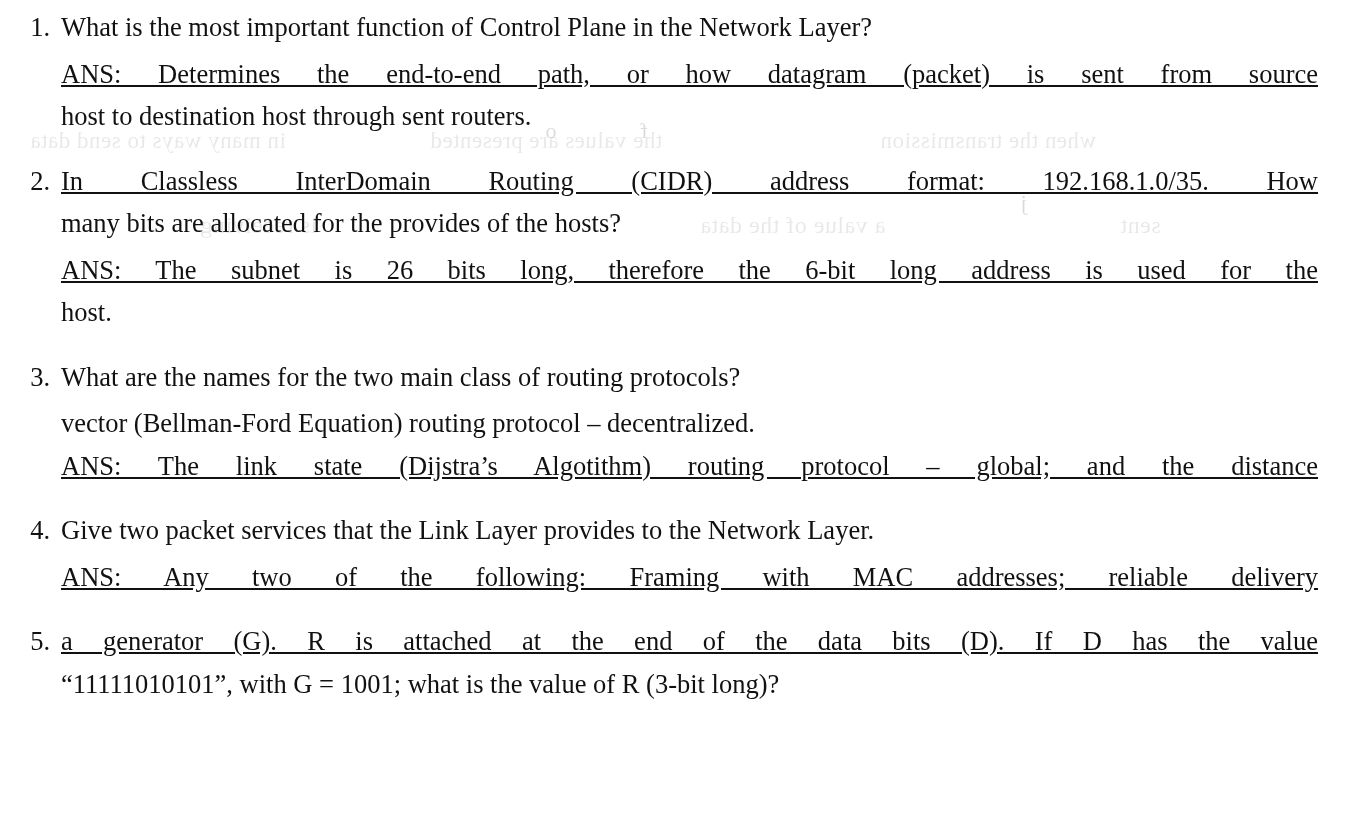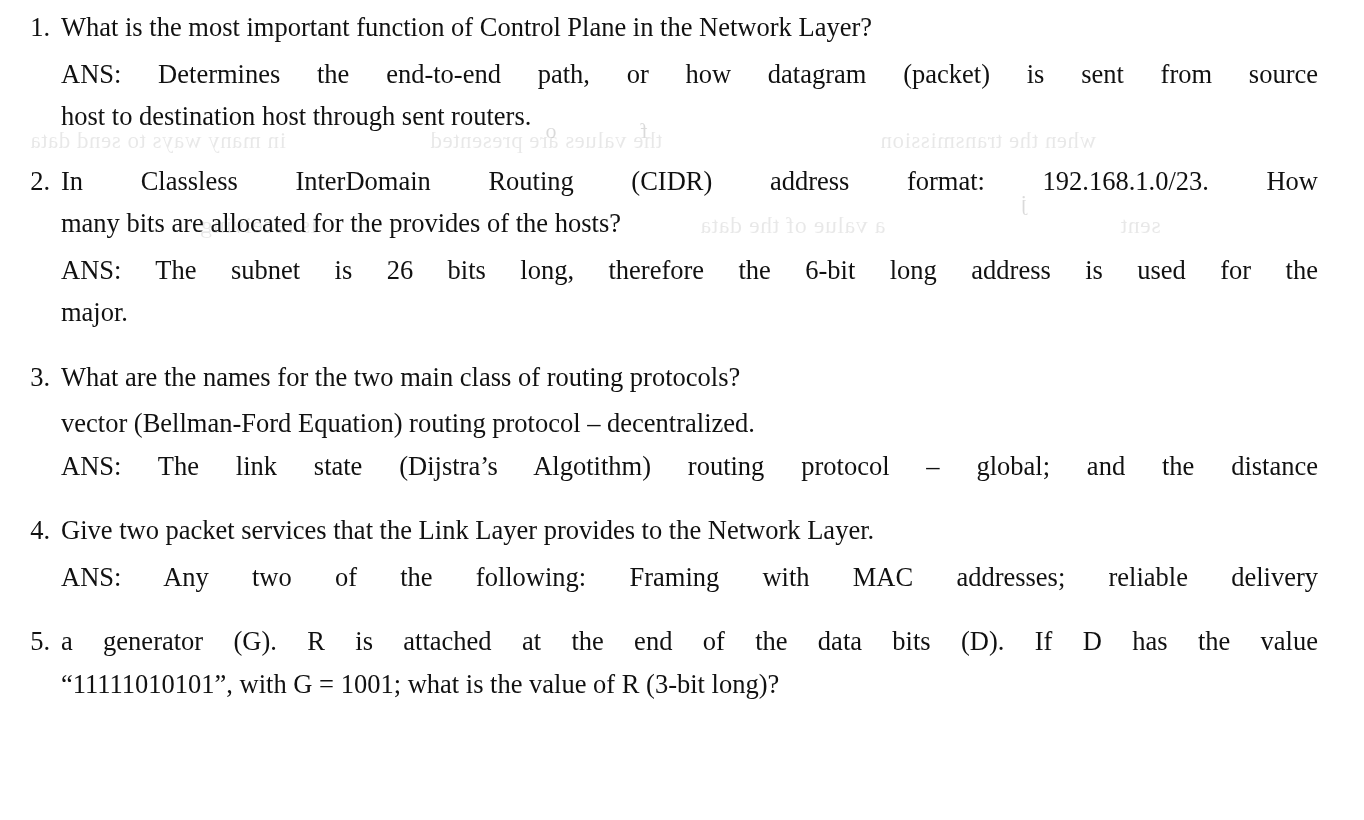--- a/index.html
+++ b/index.html
@@ -64,20 +64,21 @@
     font-size: 26.5px;
     line-height: 42.5px;
     text-align: justify;
     text-align-last: left;
     white-space: normal;
     word-spacing: normal;
   }
   .qline.just {
     text-align: justify;
     text-align-last: justify;
+    text-decoration: underline;
   }
   .qline.flush {
     text-align: left;
     text-align-last: left;
   }
   .qblock { margin: 4px; }
 
   
   #item-1 { margin-top: 6px; margin-bottom: 22px; }
   #item-2 { margin-bottom: 22px; }
@@ -111,26 +112,26 @@
       </div>
       <div class="qblock">
         <div class="qline just">ANS: Determines the end-to-end path, or how datagram (packet) is sent from source</div>
         <div class="qline flush">host to destination host through sent routers.</div>
       </div>
     </li>
 
     <li class="qitem" id="item-2">
       <span class="qnum">2.</span>
       <div class="qblock">
-        <div class="qline just">In Classless InterDomain Routing (CIDR) address format: 192.168.1.0/23.   How</div>
+        <div class="qline just">In Classless InterDomain Routing (CIDR) address format: 192.168.1.0/35.   How</div>
         <div class="qline flush">many bits are allocated for the provides of the hosts?</div>
       </div>
       <div class="qblock">
         <div class="qline just">ANS: The subnet is 26 bits long, therefore the 6-bit long address is used for the</div>
-        <div class="qline flush">major.</div>
+        <div class="qline flush">host.</div>
       </div>
     </li>
 
     <li class="qitem" id="item-3">
       <span class="qnum">3.</span>
       <div class="qblock">
         <div class="qline flush">What are the names for the two main class of routing protocols?</div>
       </div>
       <div class="qblock">
         <div class="qline flush">vector (Bellman-Ford Equation) routing protocol – decentralized.</div>

